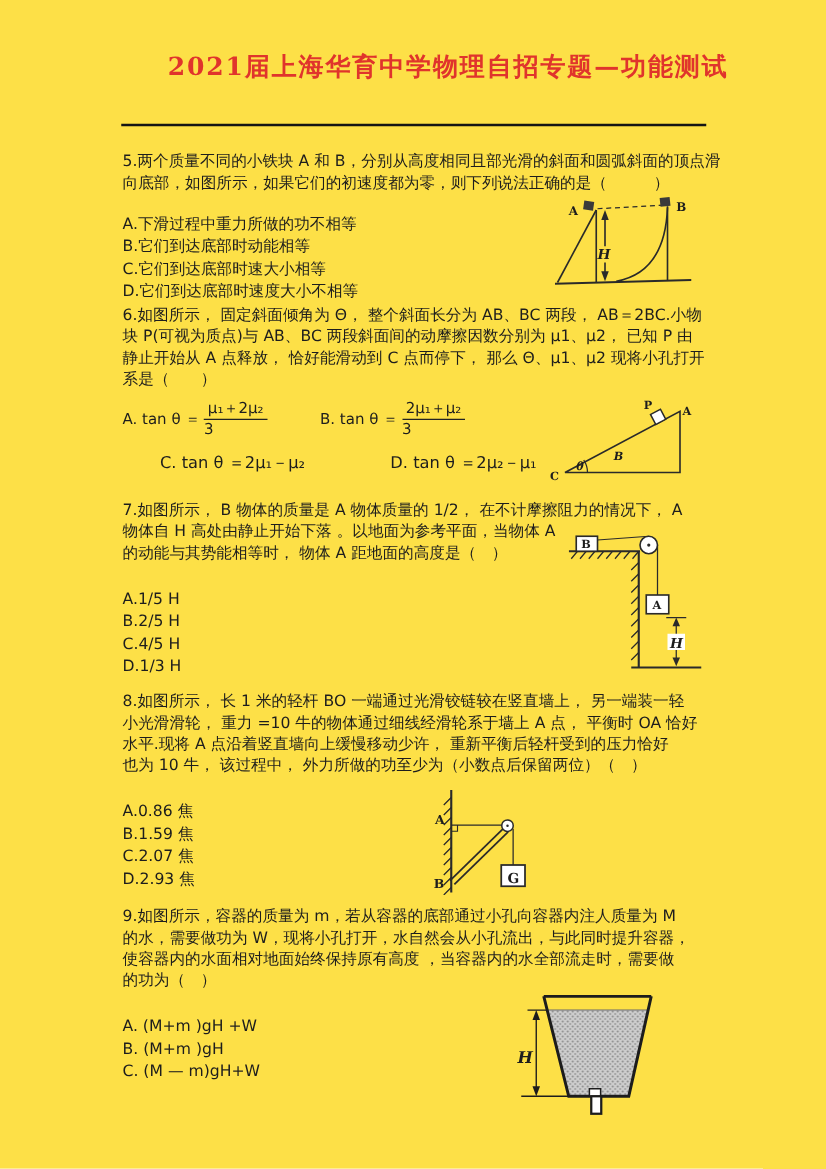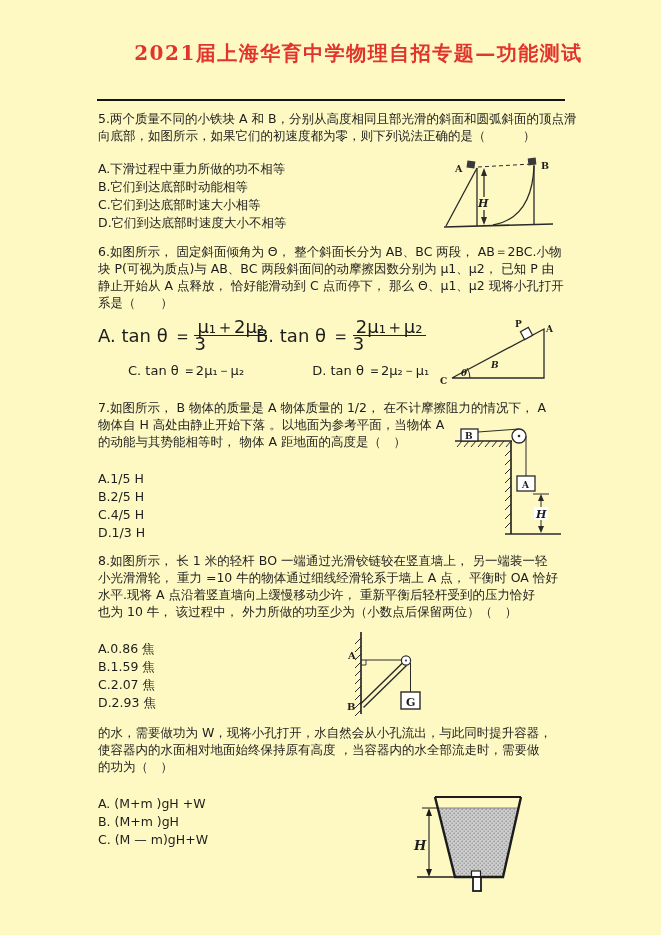--- a/index.html
+++ b/index.html
@@ -1,47 +1,47 @@
 <!DOCTYPE html>
 <html><head>
 <meta charset="utf-8">
 <style>
   html,body{margin:0;padding:0;background:#ffffff;}
-  .page{position:relative;width:661px;height:935px;background:#fef9c3;
+  .page{position:relative;width:661px;height:935px;background:#fde047;
         font-family:"DejaVu Sans",sans-serif;color:#1d1d1d;overflow:hidden;}
   .title{position:absolute;top:40px;left:0;width:661px;box-sizing:border-box;padding-left:56px;
          text-align:center;font-size:20px;font-weight:bold;color:#e0342c;
          font-family:"DejaVu Serif",serif;letter-spacing:1.5px;}
   .rule{position:absolute;top:99px;left:97px;width:468px;height:2px;background:#141414;}
   .q{position:absolute;left:98px;width:474px;font-size:12.5px;line-height:17px;}
   .tline{white-space:nowrap;}
   .opts{margin-top:16px;}
   .opt{line-height:18px;white-space:nowrap;}
   .optsm{margin-top:20px;}
-  .q6row{margin-top:8px;display:flex;align-items:center;font-size:18px;}
+  .q6row{margin-top:8px;display:flex;align-items:center;font-size:12px;}
   .q6opt{display:inline-flex;align-items:center;white-space:nowrap;}
   .q6opt.first{width:158px;}
   .frac{display:inline-block;text-align:left;margin-left:3px;}
   .frac .num{display:block;border-bottom:1.4px solid #222;padding:0 3px 1px;line-height:15px;}
   .frac .den{display:block;line-height:15px;}
   .q6row2{margin-top:11px;font-size:13px;white-space:nowrap;margin-left:30px;}
   .q6row2 .d{margin-left:64px;}
   .fig{position:absolute;}
   svg text{font-family:"DejaVu Serif",serif;font-weight:bold;fill:#1d1d1d;}
   svg text.it{font-style:italic;}
 </style>
 </head>
 <body>
 
 <div class="page">
 
   <div class="title">2021届上海华育中学物理自招专题—功能测试</div>
   <div class="rule"></div>
 
-  <section class="q" style="top:110px">
+  <section class="q" style="top:120px">
     <div class="tline">5.两个质量不同的小铁块 A 和 B，分别从高度相同且部光滑的斜面和圆弧斜面的顶点滑</div>
     <div class="tline">向底部，如图所示，如果它们的初速度都为零，则下列说法正确的是（　　　）</div>
     <div class="opts">
       <div class="opt">A.下滑过程中重力所做的功不相等</div>
       <div class="opt">B.它们到达底部时动能相等</div>
       <div class="opt">C.它们到达底部时速大小相等</div>
       <div class="opt">D.它们到达底部时速度大小不相等</div>
     </div>
   </section>
 
@@ -164,20 +164,21 @@
     </g>
     <circle cx="79" cy="30.5" r="4.6" fill="#fff" stroke="#2a2a2a" stroke-width="1.2"></circle>
     <circle cx="79" cy="30.5" r="1" fill="#2a2a2a"></circle>
     <rect x="74" y="62" width="19" height="17" fill="#fff" stroke="#2a2a2a" stroke-width="1.4"></rect>
     <text x="79" y="76" font-size="11">G</text>
     <text x="21" y="29" font-size="10">A</text>
     <text x="20" y="80" font-size="10">B</text>
   </svg>
 
   <section class="q" style="top:724px">
+    <div class="tline">9.如图所示，容器的质量为 m，若从容器的底部通过小孔向容器内注人质量为  M</div>
     <div class="tline">的水，需要做功为 W，现将小孔打开，水自然会从小孔流出，与此同时提升容器，</div>
     <div class="tline">使容器内的水面相对地面始终保持原有高度 ，当容器内的水全部流走时，需要做</div>
     <div class="tline">的功为（　）</div>
     <div class="opts optsm">
       <div class="opt">A.  (M+m )gH +W</div>
       <div class="opt">B.  (M+m )gH</div>
       <div class="opt">C. (M — m)gH+W</div>
     </div>
   </section>
 

